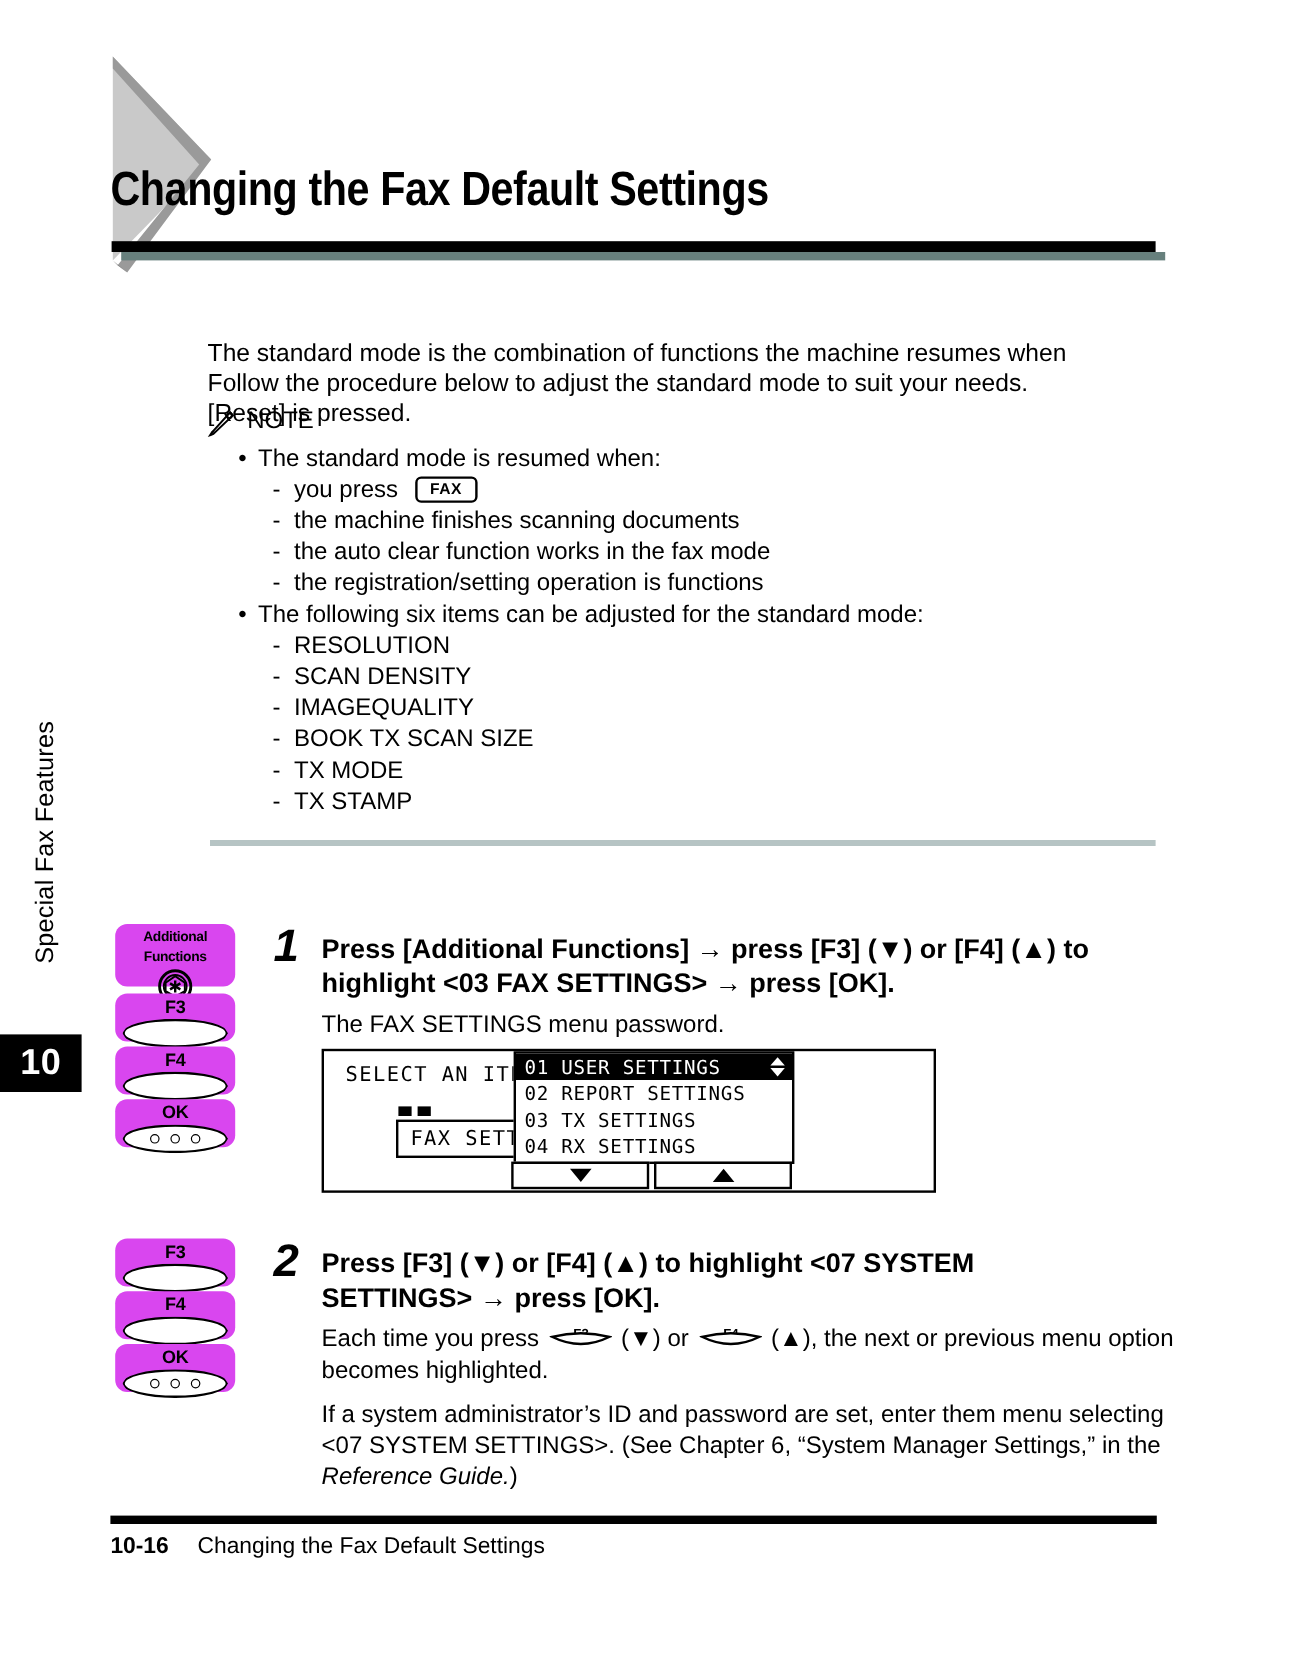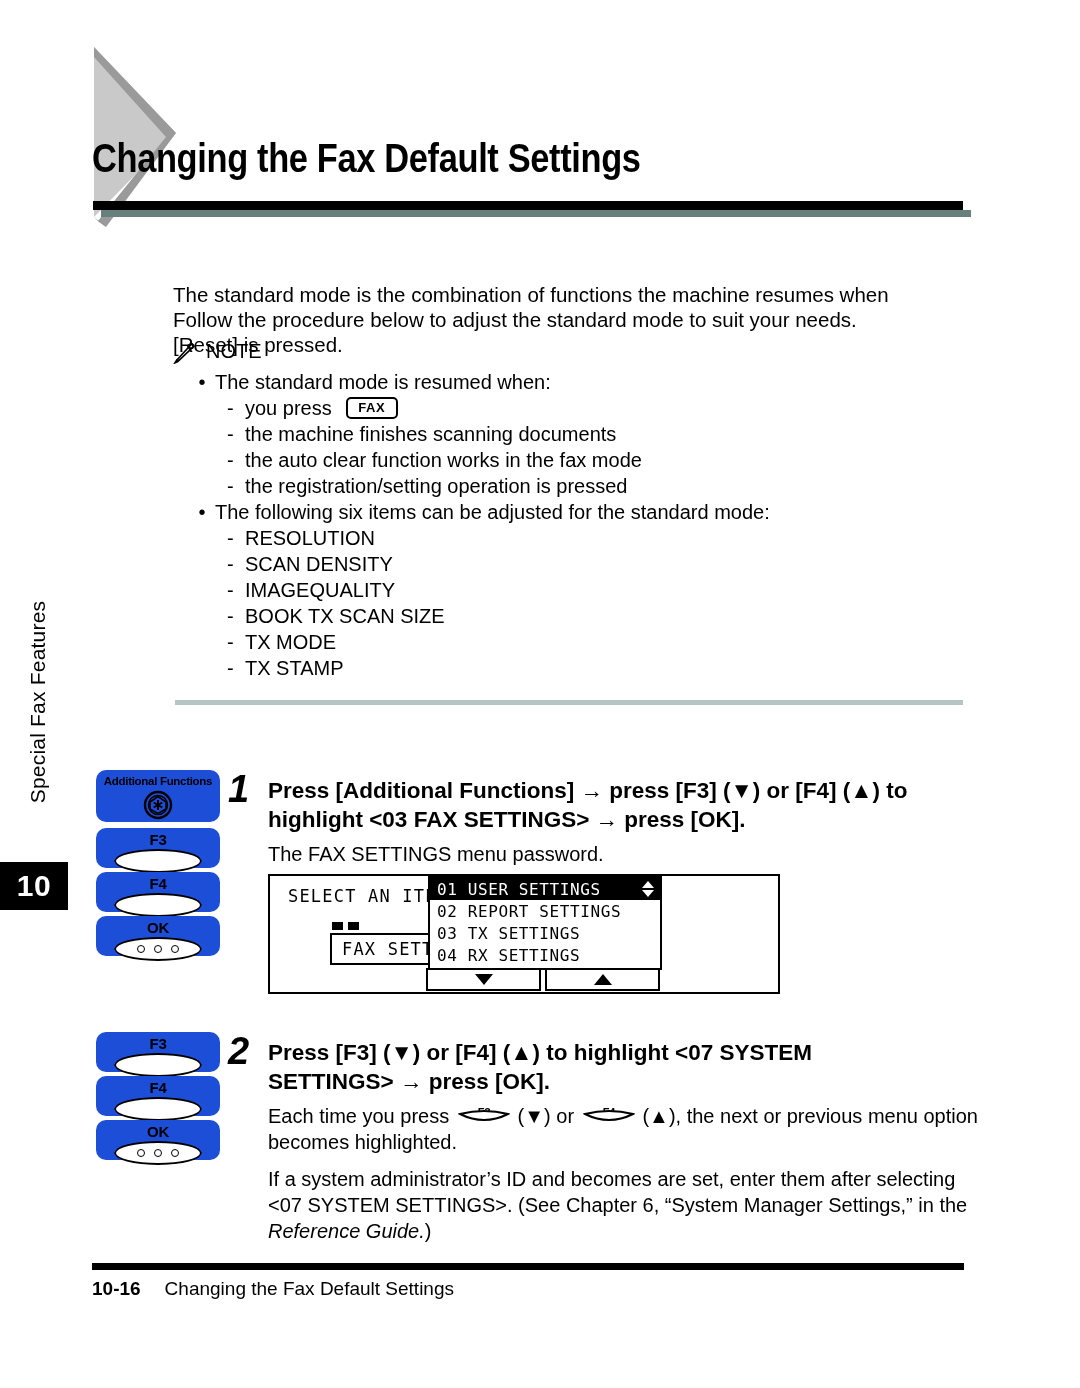--- a/index.html
+++ b/index.html
@@ -151,22 +151,22 @@
     position: absolute;
     font-size: 20px;
     line-height: 26px;
     width: 710px;
   }
   .step-title div, .step-body div { white-space: nowrap; }
 
   
   .keyblock {
     position: absolute;
-    width: 124px;
-    background: #1d4ed8;
+    width: 100px;
+    background: #d946ef;
     border-radius: 10px;
     box-sizing: border-box;
     padding-top: 3px;
   }
   .keyblock .klabel {
     text-align: center;
     font-size: 15px;
     font-weight: bold;
     line-height: 17px;
     letter-spacing: -0.2px;
@@ -337,21 +337,21 @@
     <div class="dash-row">
       <span class="dash">-</span>
       <span>the machine finishes scanning documents</span>
     </div>
     <div class="dash-row">
       <span class="dash">-</span>
       <span>the auto clear function works in the fax mode</span>
     </div>
     <div class="dash-row">
       <span class="dash">-</span>
-      <span>the registration/setting operation is pressed</span>
+      <span>the registration/setting operation is functions</span>
     </div>
 
     <div class="bullet-row">
       <span class="bullet-dot">•</span>
       <span>The following six items can be adjusted for the standard mode:</span>
     </div>
 
     <div class="dash-row">
       <span class="dash">-</span>
       <span>RESOLUTION</span>
@@ -503,21 +503,21 @@
         <svg width="52" height="16" viewBox="0 0 52 16" style="position:absolute;bottom:0;left:0;">
           <path d="M2 5 Q26 -1 50 5 Q26 17 2 5 Z" fill="#fff" stroke="#000" stroke-width="2"></path>
         </svg>
       </span>
       <span>(▲), the next or previous menu option</span>
     </div>
     <div>becomes highlighted.</div>
   </div>
 
   <div class="step-body" style="left:268px; top:1166px;">
-    <div>If a system administrator’s ID and becomes are set, enter them after selecting</div>
+    <div>If a system administrator’s ID and password are set, enter them menu selecting</div>
     <div>&lt;07 SYSTEM SETTINGS&gt;. (See Chapter 6, “System Manager Settings,” in the</div>
     <div>
       <span class="italic">Reference Guide.</span><span>)</span>
     </div>
   </div>
 
 </div>
 
 <div id="footer-rule"></div>
 <div id="footer-text">

